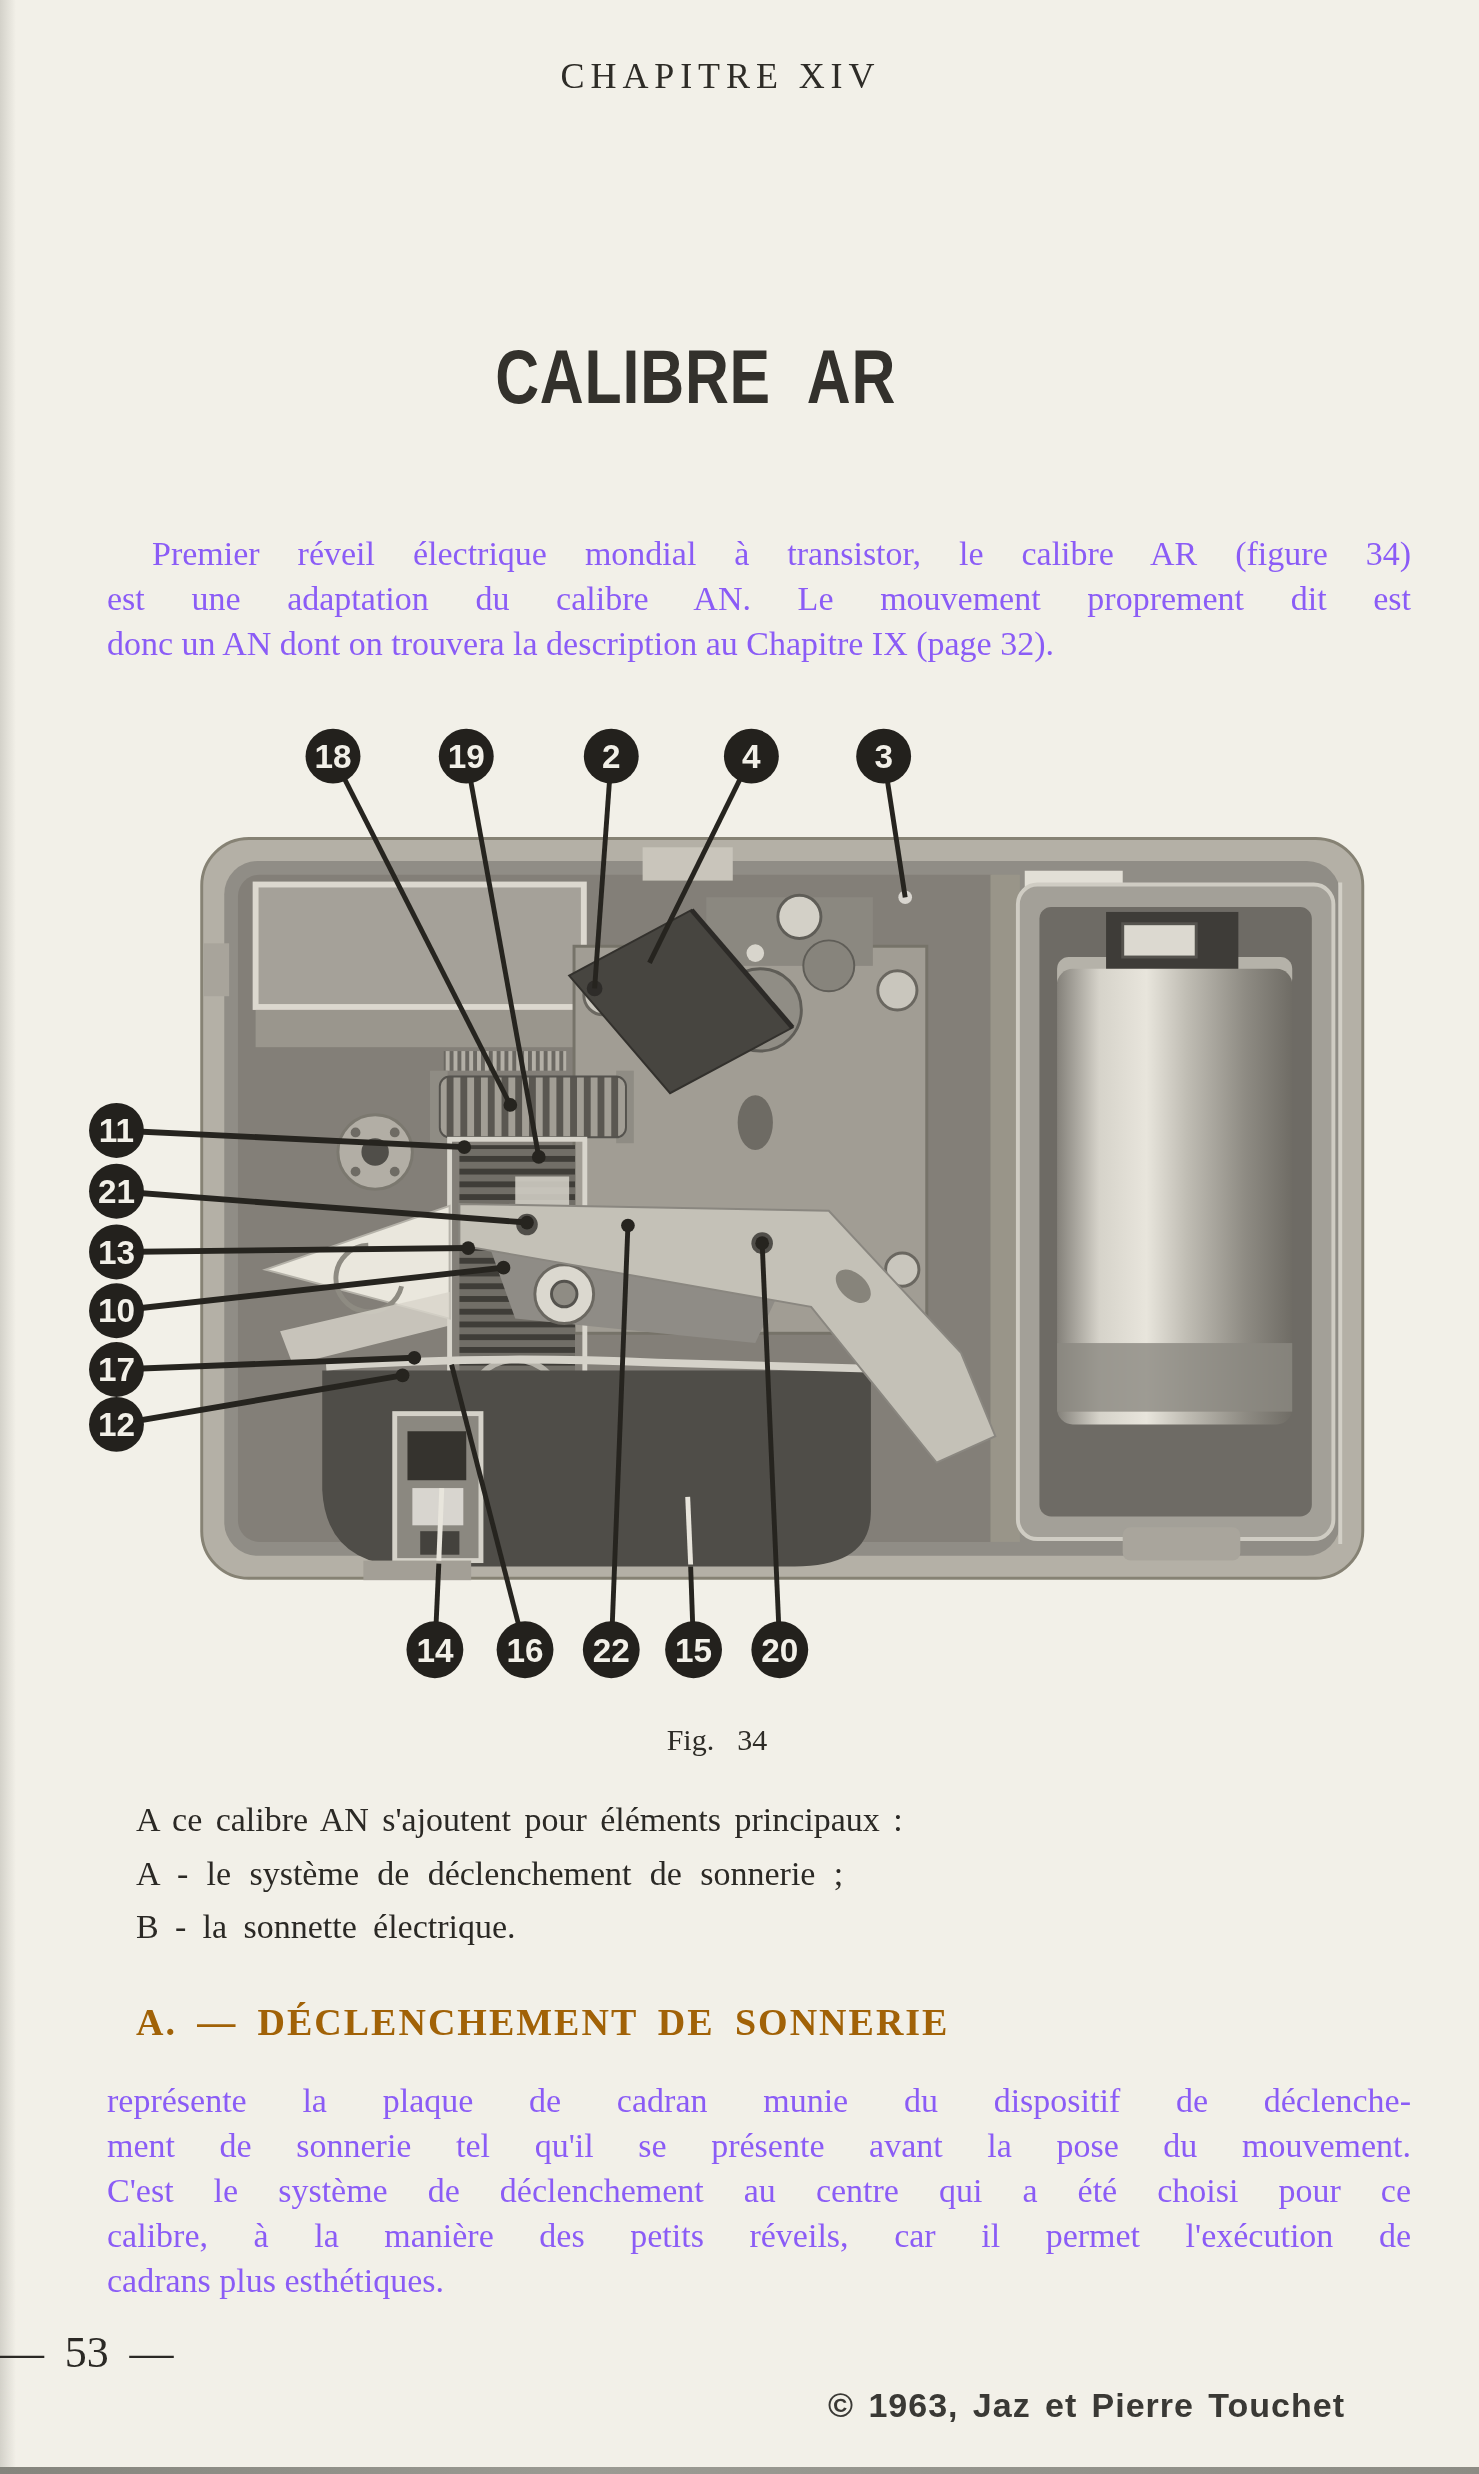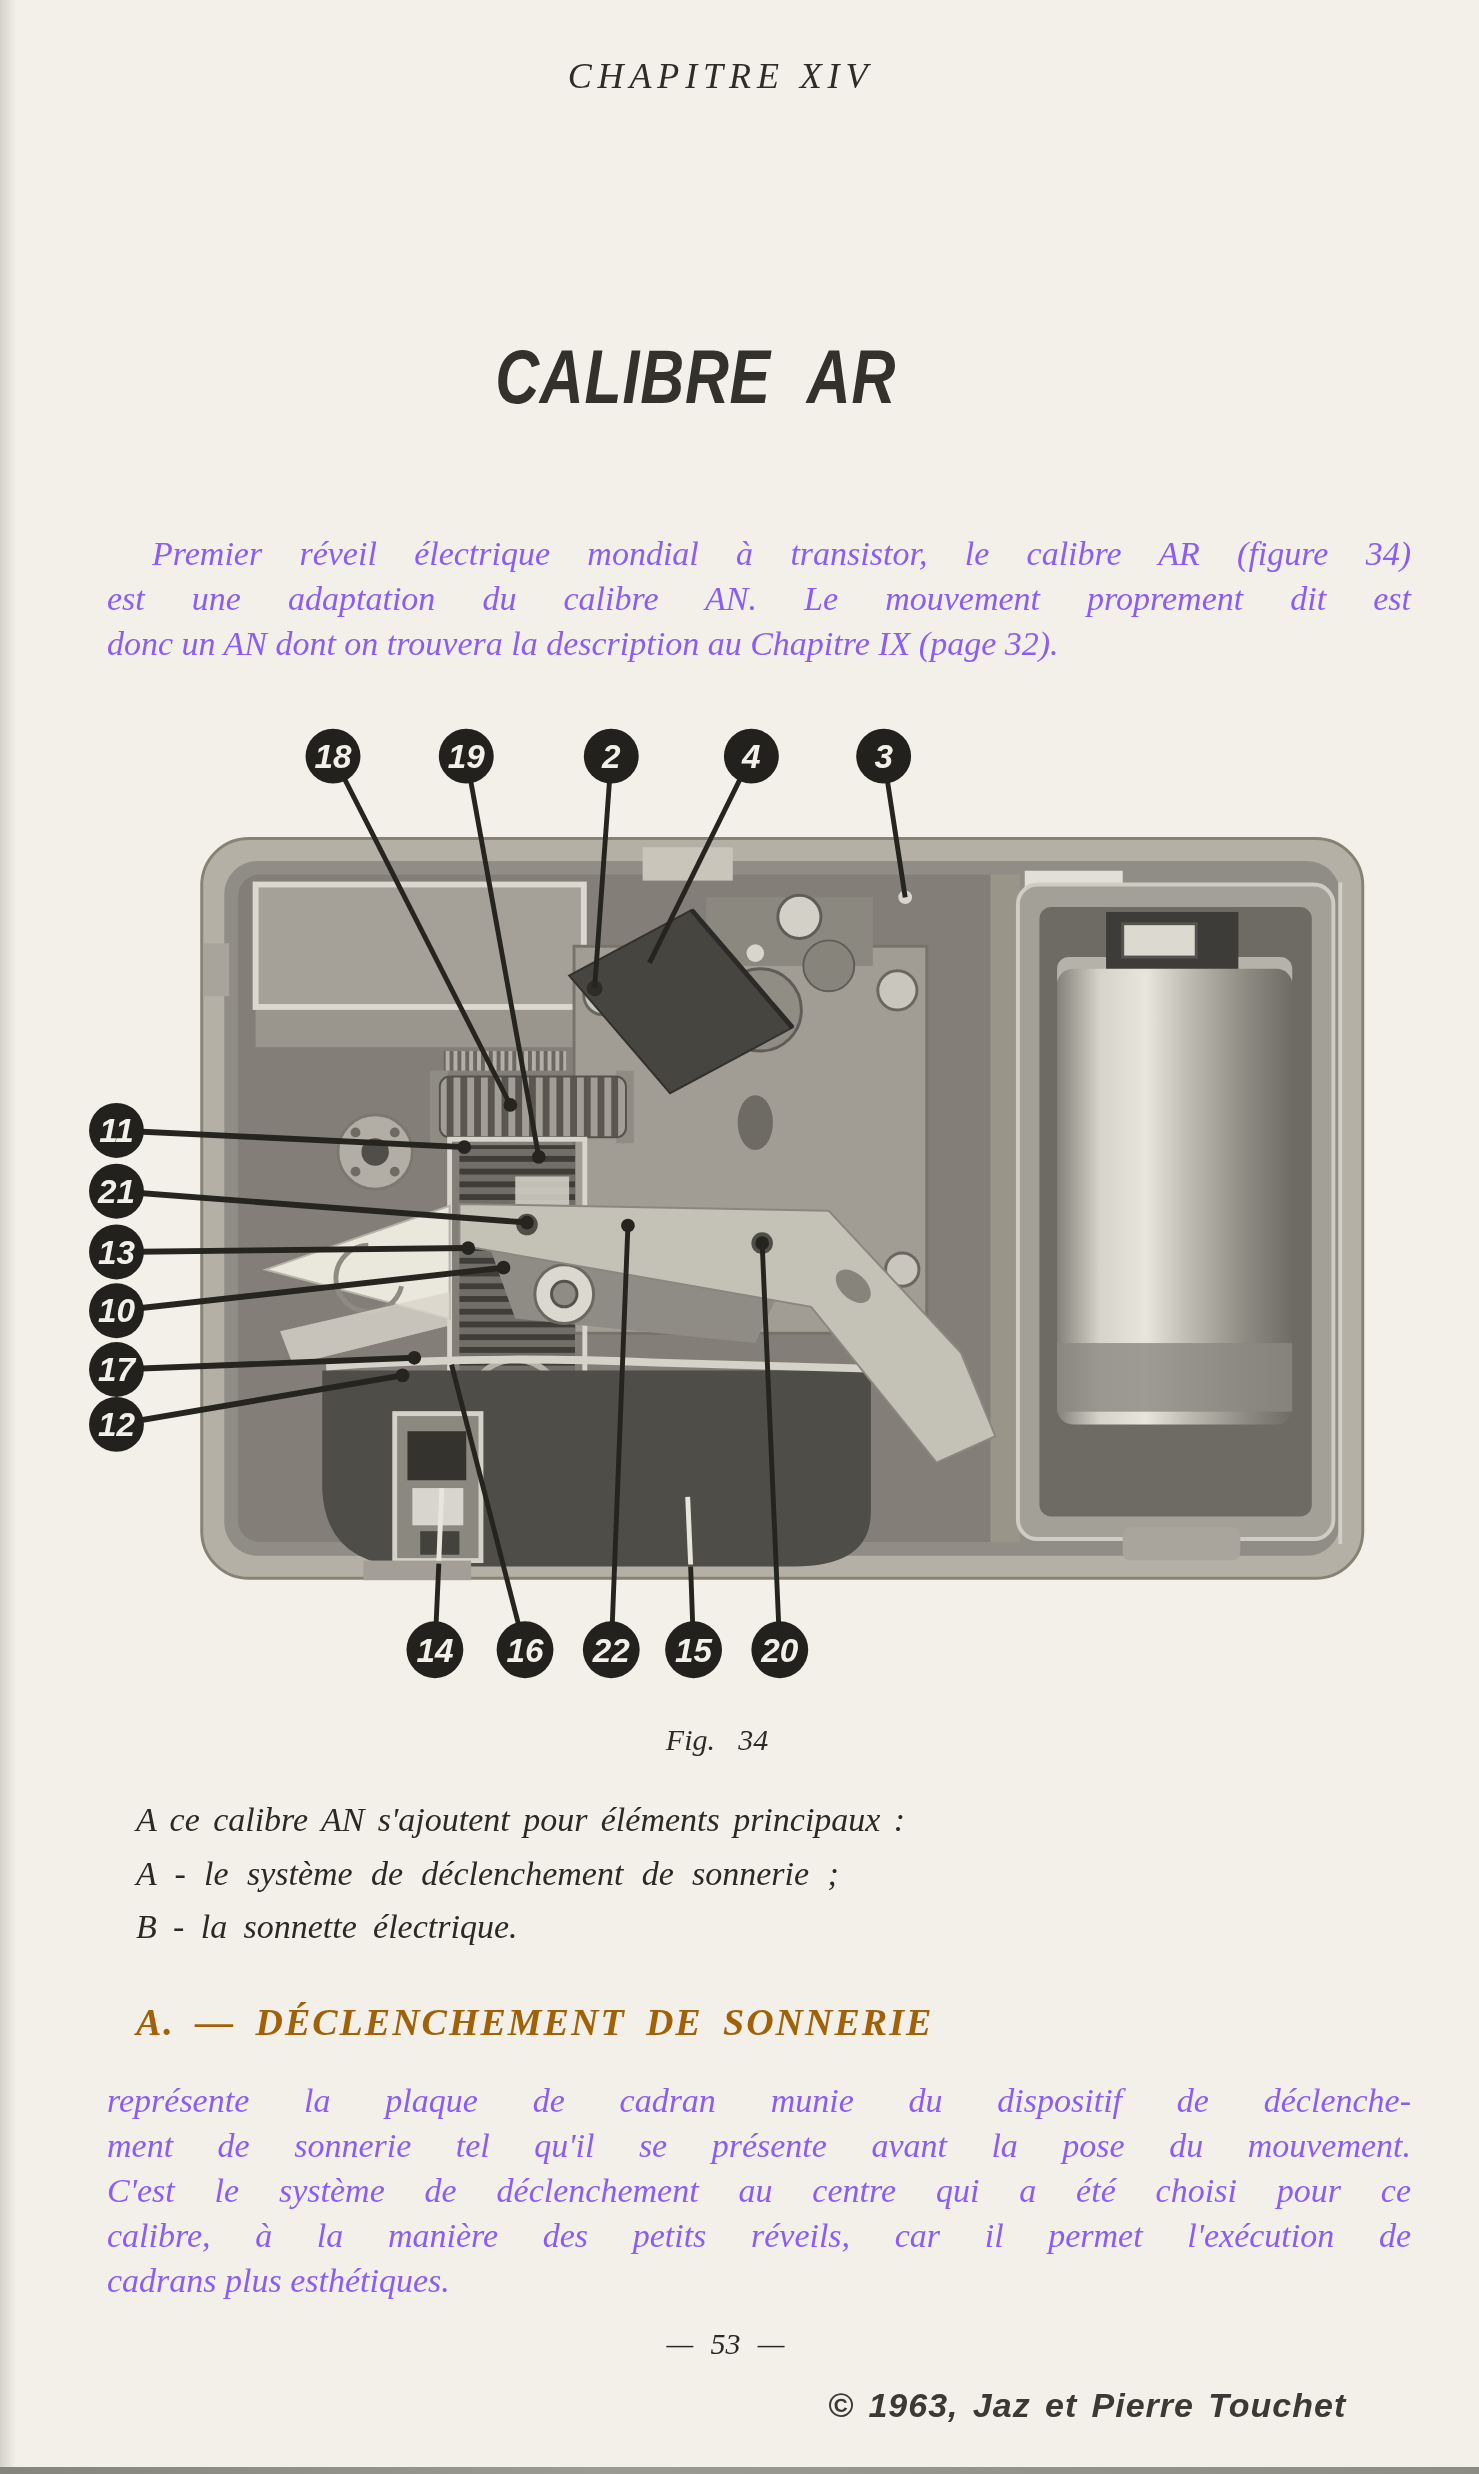--- a/index.html
+++ b/index.html
@@ -3,21 +3,20 @@
 <meta charset="utf-8">
 <style>
   html,body{margin:0;padding:0;background:#d8d6cf;}
   .page{
     position:relative;
     width:1479px;height:2475px;
     background:#f2f0e8;
     font-family:"Liberation Serif", serif;
     color:#2b2925;
     overflow:hidden;
-    font-style:italic;
   }
   .page::before{ 
     content:"";position:absolute;left:0;top:0;width:15.7px;height:100%;
     background:linear-gradient(to right, rgba(120,118,110,.25), rgba(120,118,110,0));
   }
   .chapter{
     position:absolute;top:55px;left:0;width:1441px;
     text-align:center;font-size:36px;letter-spacing:5.9px;color:#2e2c27;
   }
   .title-wrap{position:absolute;top:333px;left:0;width:1392px;text-align:center;}
@@ -40,21 +39,21 @@
   }
   .list{position:absolute;left:136px;top:1803px;font-size:34px;color:#2b2925;}
   .list .lline{margin-bottom:19.6px;line-height:34px;}
   .list .l0{word-spacing:4.9px;}
   .list .l1{word-spacing:9.8px;}
   .list .l2{word-spacing:7.8px;}
   .heading{
     position:absolute;left:136px;top:2000px;
     font-size:38px;font-weight:700;letter-spacing:2px;word-spacing:8.8px;color:#a16207;
   }
-  .pageno{position:absolute;top:2327px;left:0;width:1451px;text-align:center;font-size:30px;word-spacing:9.8px;}
+  .pageno{position:absolute;top:2327px;left:0;width:1451px;font-size:44px;word-spacing:9.8px;}
   .copyright{
     position:absolute;top:2386px;left:828px;
     font-family:"Liberation Sans", sans-serif;font-weight:700;
     font-size:34px;letter-spacing:1px;word-spacing:3.9px;color:#3a3935;
   }
   .scan-edge{
     position:absolute;left:0;bottom:0;width:100%;height:7.8px;
     background:linear-gradient(to right,#85857d,#9b9b93 40%,#8c8c84);
   }
   

